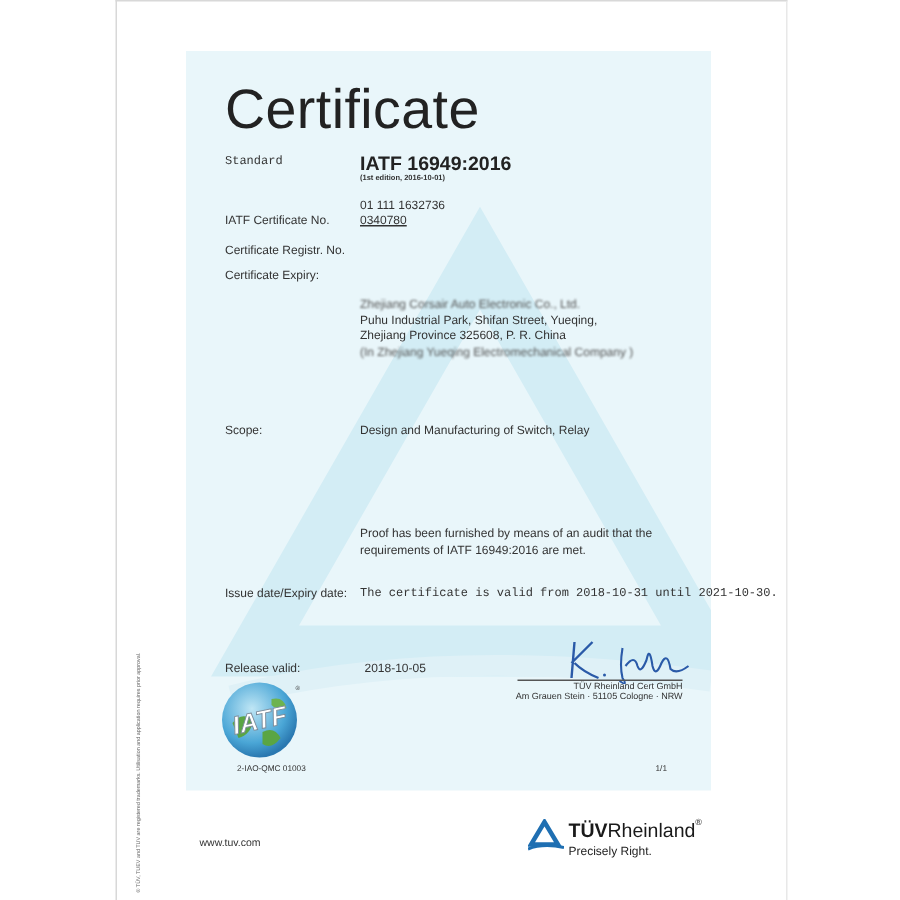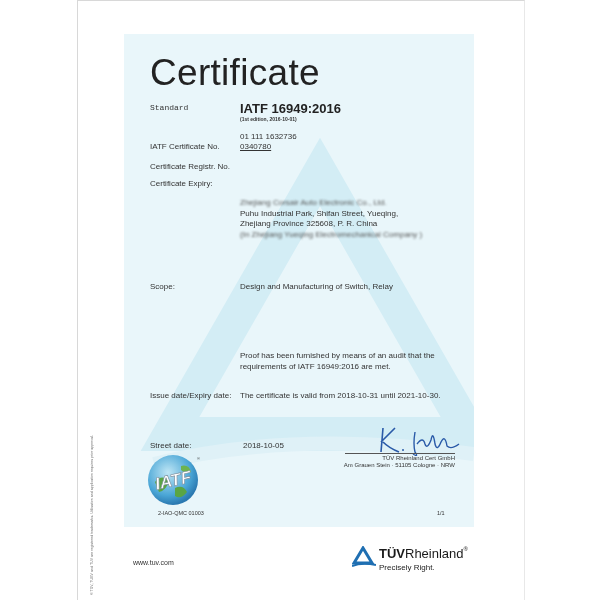--- a/index.html
+++ b/index.html
@@ -69,23 +69,23 @@
 
 <div class="abs label" style="left:150px; top:282px;">Scope:</div>
 <div class="abs value" style="left:240px; top:282px;">Design and Manufacturing of Switch, Relay</div>
 
 <div class="abs value holder-line" style="left:240px; top:351px;">
   <div>Proof has been furnished by means of an audit that the</div>
   <div>requirements of IATF 16949:2016 are met.</div>
 </div>
 
 <div class="abs label" style="left:150px; top:391px;">Issue date/Expiry date:</div>
-<div class="abs value" style="left:240px; top:391px;">The certificate is valid from 2018-10-31 until 2021-10-30.</div>
+<div class="abs value" style="left:240px; top:391px;font-family:Liberation Mono, monospace;">The certificate is valid from 2018-10-31 until 2021-10-30.</div>
 
-<div class="abs label" style="left:150px; top:441px;">Street date:</div>
+<div class="abs label" style="left:150px; top:441px;">Release valid:</div>
 <div class="abs value" style="left:243px; top:441px;">2018-10-05</div>
 
 <svg class="abs" style="left:375px; top:424px;" width="90" height="32" viewBox="0 0 90 32">
   <path d="M8,4 L6,28 M6,18 Q14,10 20,4 M8,18 Q14,24 24,28" fill="none" stroke="#2a5aa8" stroke-width="1.6"></path>
   <circle cx="28" cy="26" r="1" fill="#2a5aa8"></circle>
   <path d="M40,8 Q38,20 40,28 Q44,34 38,30 M42,20 Q48,12 50,20 Q52,26 56,16 Q58,6 60,20 Q62,28 66,18 Q70,10 72,22 Q76,26 84,20" fill="none" stroke="#2a5aa8" stroke-width="1.4"></path>
 </svg>
 <div class="sigline"></div>
 <div class="abs sig-org" style="left:345px; top:455px; width:110px;">TÜV Rheinland Cert GmbH</div>
 <div class="abs sig-org" style="left:335px; top:462px; width:120px;">Am Grauen Stein · 51105 Cologne · NRW</div>

